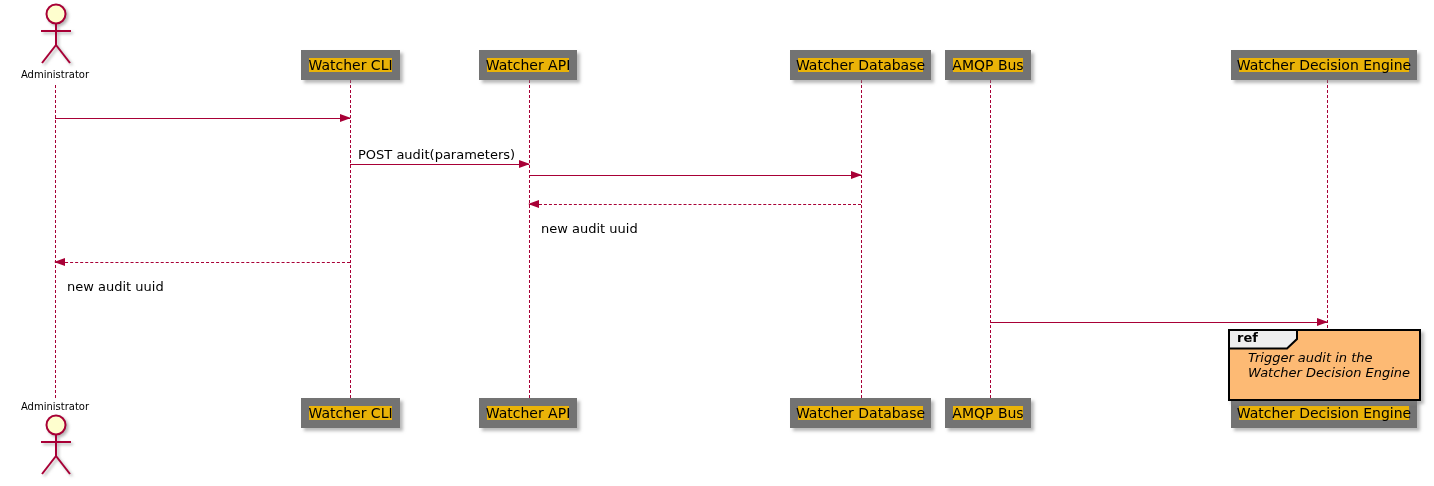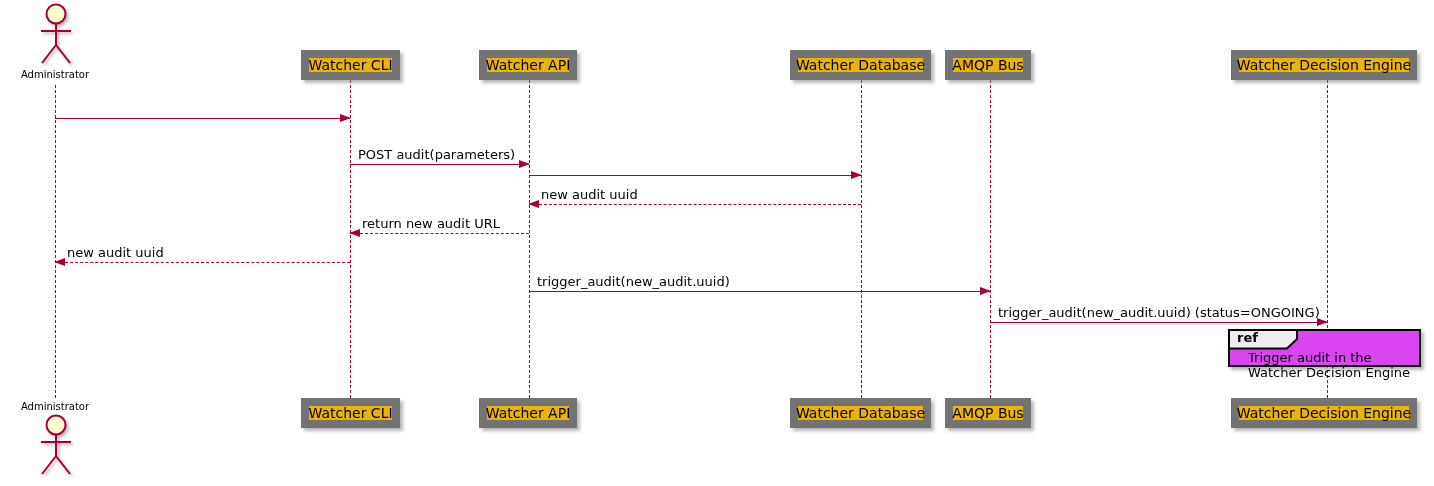--- a/index.html
+++ b/index.html
@@ -28,33 +28,34 @@
     position:absolute; left:8px; top:0; white-space:nowrap;
     font-size:13px; line-height:16px;
   }
   .msg .line { position:absolute; left:0; right:0; top:17px;
     border-top:1px solid #A80036; }
   .msg.dashed .line { border-top-style:dashed; }
   .msg .head { position:absolute; top:13px; width:0; height:0;
     border-top:4.5px solid transparent; border-bottom:4.5px solid transparent; }
   .msg.right .head { right:-1px; border-left:11px solid #A80036; }
   .msg.left  .head { left:-1px;  border-right:11px solid #A80036; }
-  .msg.left .lbl { left:12px; }
+  .msg.left .lbl { left:12px;margin-top:34px; }
   .ref {
-    position:absolute; left:1228px; top:329px; width:193px; height:38px;
-    box-sizing:border-box; background:#d946ef; border:2px solid #000;
+    position:absolute; left:1228px; top:329px; width:193px; height:72px;
+    box-sizing:border-box; background:#fdba74; border:2px solid #000;
     z-index:5; box-shadow:3px 3px 3px rgba(130,130,130,0.55);
   }
   .ref-tab { position:absolute; left:-2px; top:-2px; width:74px; height:21px; }
   .ref-tab .kw {
     position:absolute; left:9px; top:1px; font-size:13px; font-weight:bold;
   }
   .ref-body {
     position:absolute; left:18px; top:19px; font-size:13px; line-height:15px;
     white-space:nowrap;
+    font-style:italic;
   }
 </style>
 </head>
 <body>
 
 <div class="diagram">
 
   <div class="lifeline" style="left:55px; top:85px; height:313px;"></div>
   <div class="lifeline" style="left:350px; top:80px; height:318px;"></div>
   <div class="lifeline" style="left:529px; top:80px; height:318px;"></div>
@@ -98,37 +99,26 @@
   </div>
   <div class="msg solid right" style="left:529px; top:158px; width:332px;">
     <div class="line"></div>
     <span class="head"></span>
   </div>
   <div class="msg dashed left" style="left:529px; top:187px; width:332px;">
     <div class="lbl">new audit uuid</div>
     <div class="line"></div>
     <span class="head"></span>
   </div>
-  <div class="msg dashed left" style="left:350px; top:216px; width:179px;">
-    <div class="lbl">return new audit URL</div>
-    <div class="line"></div>
-    <span class="head"></span>
-  </div>
   <div class="msg dashed left" style="left:55px; top:245px; width:295px;">
     <div class="lbl">new audit uuid</div>
     <div class="line"></div>
     <span class="head"></span>
   </div>
-  <div class="msg solid right" style="left:529px; top:274px; width:461px;">
-    <div class="lbl">trigger_audit(new_audit.uuid)</div>
-    <div class="line"></div>
-    <span class="head"></span>
-  </div>
   <div class="msg solid right" style="left:990px; top:305px; width:337px;">
-    <div class="lbl">trigger_audit(new_audit.uuid) (status=ONGOING)</div>
     <div class="line"></div>
     <span class="head"></span>
   </div>
 
   <div class="ref">
     <div class="ref-tab">
       <svg width="74" height="21" viewBox="0 0 74 21">
         <path d="M1,1 H69 V10 L59,19.5 H1 Z" fill="#EEEEEE" stroke="#000000" stroke-width="2"></path>
       </svg>
       <span class="kw">ref</span>

